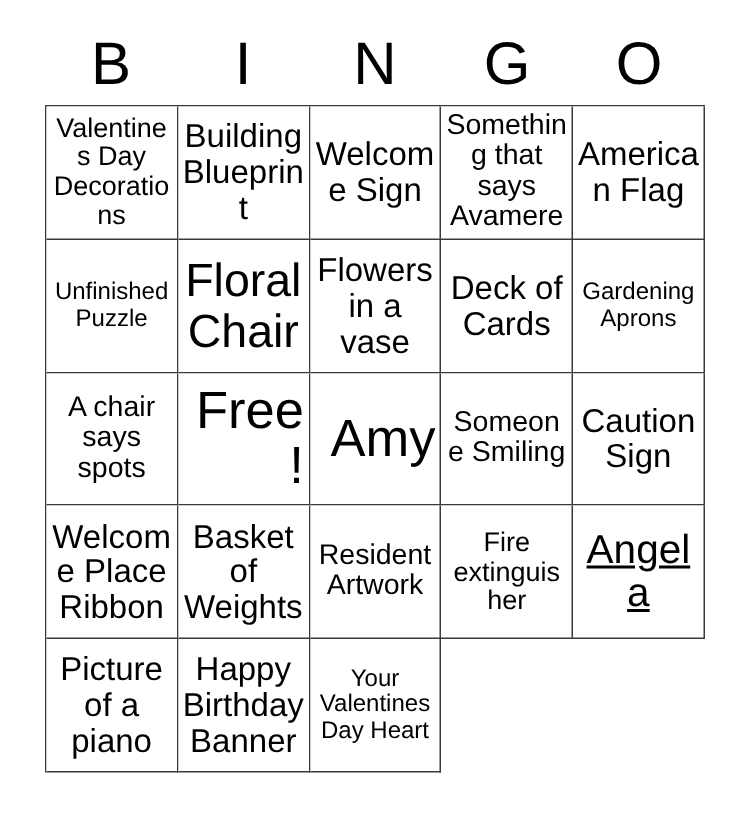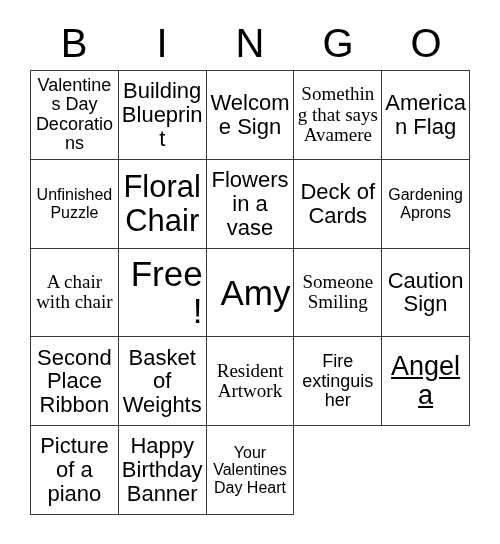--- a/index.html
+++ b/index.html
@@ -76,21 +76,21 @@
     display: block;
     width: 100%;
     line-height: 1.08;
     word-wrap: break-word;
     color: #000;
   }
 
   
   .fs-xs .cell-text { font-size: 18px; }
   .fs-s  .cell-text { font-size: 16px; }
-  .fs-m  .cell-text { font-size: 19px; font-family: Liberation Serif, serif; }
+  .fs-m  .cell-text { font-size: 19px; }
   .fs-l  .cell-text { font-size: 22px; }
   .fs-xl .cell-text { font-size: 27px; text-decoration: underline; }
   .fs-xxl .cell-text { font-size: 31px; }
   .fs-huge .cell-text { font-size: 35px; text-align: right; }
 </style>
 </head>
 <body>
 
 <div id="card">
 
@@ -140,37 +140,37 @@
       <span class="cell-text">Flowers in a vase</span>
     </div>
     <div class="cell fs-l">
       <span class="cell-text">Deck of Cards</span>
     </div>
     <div class="cell fs-s">
       <span class="cell-text">Gardening Aprons</span>
     </div>
 
     <div class="cell fs-m">
-      <span class="cell-text">A chair with chair</span>
+      <span class="cell-text">A chair says spots</span>
     </div>
     <div class="cell fs-huge">
       <span class="cell-text">Free!</span>
     </div>
     <div class="cell fs-huge">
       <span class="cell-text">Amy</span>
     </div>
     <div class="cell fs-m">
       <span class="cell-text">Someone Smiling</span>
     </div>
 
     <div class="cell fs-l">
       <span class="cell-text">Caution Sign</span>
     </div>
     <div class="cell fs-l">
-      <span class="cell-text">Second Place Ribbon</span>
+      <span class="cell-text">Welcome Place Ribbon</span>
     </div>
     <div class="cell fs-l">
       <span class="cell-text">Basket of Weights</span>
     </div>
     <div class="cell fs-m">
       <span class="cell-text">Resident Artwork</span>
     </div>
 
     <div class="cell fs-xs">
       <span class="cell-text">Fire extinguisher</span>

